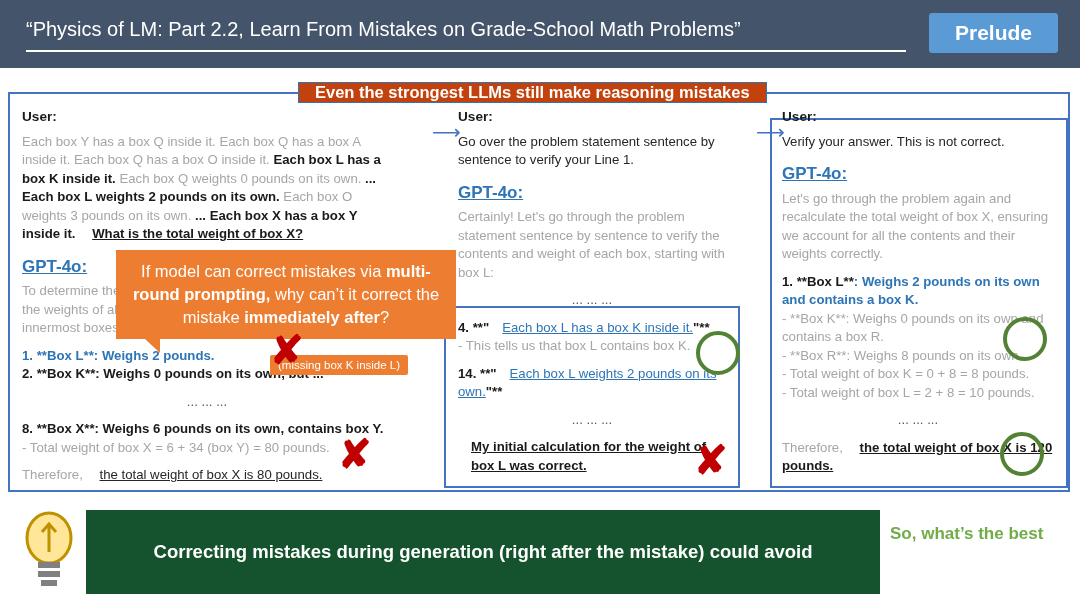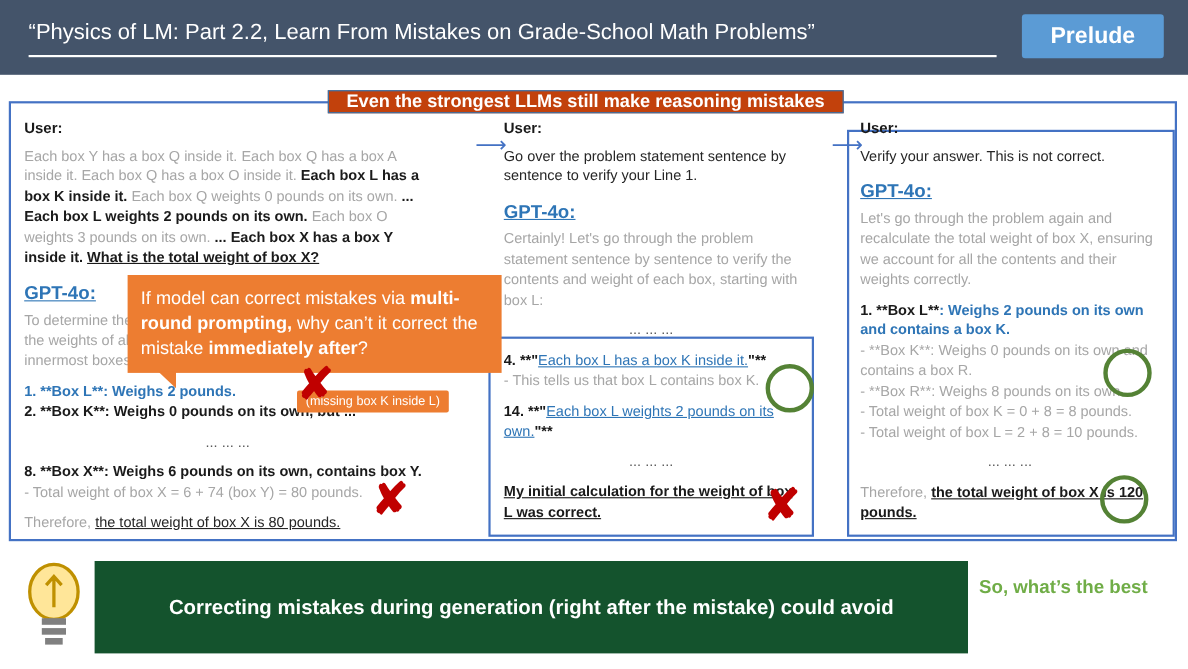--- a/index.html
+++ b/index.html
@@ -47,21 +47,21 @@
   .col2{left:458px;width:268px;}
   .col3{left:782px;width:272px;}
 
   .role{font-weight:bold;color:#1a1a1a;font-size:13.6px;}
   .role-gpt{font-weight:bold;color:#2e75b6;text-decoration:underline;font-size:17px;}
   .blk{margin-top:6px;}
   .gray{color:#a6a6a6;}
   .dark{color:#262626;}
   .b{font-weight:bold;color:#1a1a1a;}
   .bblue{font-weight:bold;color:#2e75b6;}
-  .u{text-decoration:underline;}
+  .u{text-decoration:underline;margin-left:13px;}
   .blue{color:#2e75b6;}
   .ctr{text-align:center;color:#595959;}
   .mt{margin-top:9px;}
   .mt2{margin-top:14px;}
 
   
   .subbox{
     position:absolute;border:2px solid #4472c4;box-sizing:border-box;
   }
   .sub2{left:444px;top:306px;width:296px;height:182px;}
@@ -69,20 +69,21 @@
 
   
   .arrow{position:absolute;color:#4472c4;font-size:20px;line-height:1;}
 
   
   .callout{
     position:absolute;left:116px;top:250px;width:340px;
     background:#ed7d31;color:#ffffff;
     font-size:16.5px;line-height:23px;
     padding:10px 12px;box-sizing:border-box;
+    text-align:center;
   }
   .callout b{font-weight:bold;}
   .callout:after{
     content:"";position:absolute;left:28px;bottom:-14px;
     border-left:16px solid transparent;border-right:0px solid transparent;
     border-top:15px solid #ed7d31;
   }
   .missing{
     position:absolute;left:270px;top:355px;
     background:#ed7d31;color:#ffffff;font-size:11.5px;
@@ -137,21 +138,21 @@
   <div class="blk">
     <span class="gray">Each box Y has a box Q inside it. Each box Q has a box A inside it. Each box Q has a box O inside it. </span><span class="b">Each box L has a box K inside it.</span><span class="gray"> Each box Q weights 0 pounds on its own. </span><span class="b">... Each box L weights 2 pounds on its own.</span><span class="gray"> Each box O weights 3 pounds on its own. </span><span class="b">... Each box X has a box Y inside it.</span>
     <span class="b u">What is the total weight of box X?</span>
   </div>
   <div class="mt2 role-gpt">GPT-4o:</div>
   <div class="blk gray">To determine the total weight of box X, we need to calculate the weights of all the boxes inside it, starting from the innermost boxes and working our way out.</div>
   <div class="mt bblue">1. **Box L**: Weighs 2 pounds.</div>
   <div class="b">2. **Box K**: Weighs 0 pounds on its own, but ...</div>
   <div class="ctr mt">... ... ...</div>
   <div class="b mt">8. **Box X**: Weighs 6 pounds on its own, contains box Y.</div>
-  <div class="gray">- Total weight of box X = 6 + 74 (box Y) = 80 pounds.</div>
+  <div class="gray">- Total weight of box X = 6 + 34 (box Y) = 80 pounds.</div>
   <div class="mt">
     <span class="gray">Therefore, </span><span class="dark u">the total weight of box X is 80 pounds.</span>
   </div>
 </div>
 
 <div class="col col2">
   <div class="role">User:</div>
   <div class="blk dark">Go over the problem statement sentence by sentence to verify your Line 1.</div>
   <div class="mt2 role-gpt">GPT-4o:</div>
   <div class="blk gray">Certainly! Let's go through the problem statement sentence by sentence to verify the contents and weight of each box, starting with box L:</div>

